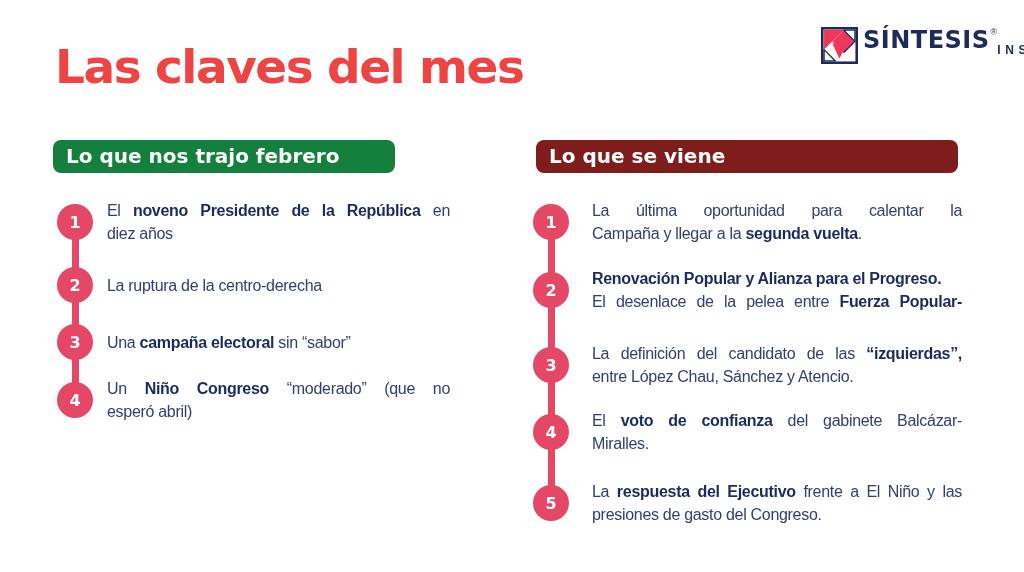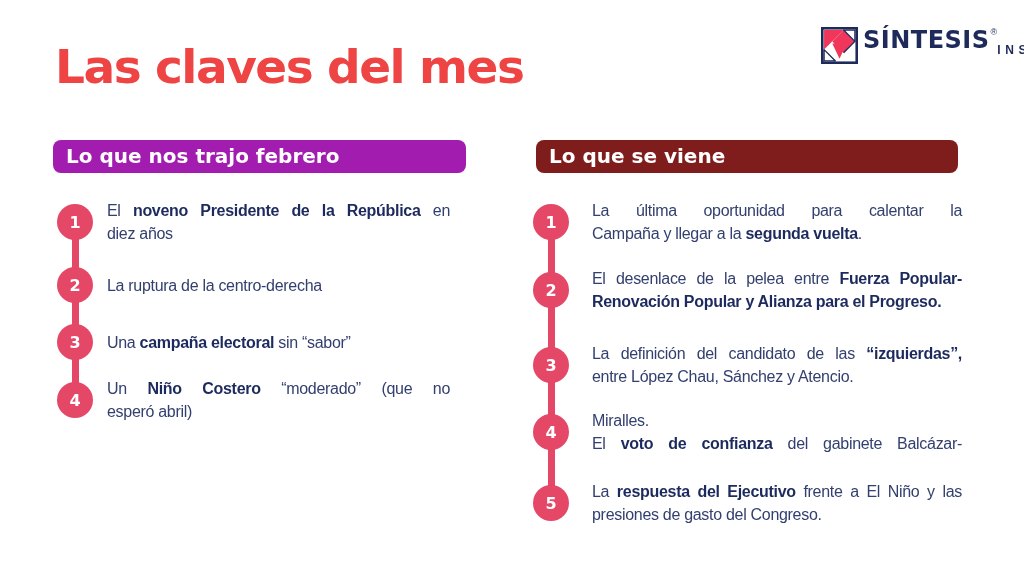--- a/index.html
+++ b/index.html
@@ -31,21 +31,21 @@
     font-size:12px;font-weight:bold;color:#1e2a5a;
     letter-spacing:4.6px;margin-top:16px;line-height:1;
   }
   
   .col-header{
     position:absolute;top:140px;height:33px;border-radius:8px;
     color:#ffffff;font-family:"DejaVu Sans", sans-serif;
     font-weight:bold;font-size:20px;line-height:33px;
     padding-left:13px;box-sizing:border-box;
   }
-  .header-navy{left:53px;width:413px;background:#a21caf;}
+  .header-navy{left:53px;width:342px;background:#15803d;}
   .header-blue{left:536px;width:422px;background:#7f1d1d;}
   
   .col{position:absolute;inset:0;pointer-events:none;}
   .tl-line{position:absolute;width:7px;background:#e54766;border-radius:4px;z-index:0;}
   .col-left  .tl-line{left:72px;top:222px;height:178px;}
   .col-right .tl-line{left:548px;top:222px;height:281px;}
   .items{position:absolute;inset:0;}
   .item{position:absolute;display:flex;align-items:center;z-index:1;}
   .col-left  .item{left:57px;width:393px;gap:14px;}
   .col-right .item{left:533px;width:429px;gap:23px;}
@@ -121,56 +121,56 @@
         </div>
         <div class="item">
           <div class="num">3</div>
           <div class="txt">
             <div class="line"><span>Una </span><span class="b">campaña electoral</span><span> sin “sabor”</span></div>
           </div>
         </div>
         <div class="item">
           <div class="num">4</div>
           <div class="txt">
-            <div class="line stretch"><span>Un </span><span class="b">Niño Costero</span><span> “moderado” (que no</span></div>
+            <div class="line stretch"><span>Un </span><span class="b">Niño Congreso</span><span> “moderado” (que no</span></div>
             <div class="line"><span>esperó abril)</span></div>
           </div>
         </div>
       </div>
   </section>
 
   <section class="col col-right">
     <div class="tl-line"></div>
     <div class="items">
         <div class="item">
           <div class="num">1</div>
           <div class="txt">
             <div class="line stretch"><span>La última oportunidad para calentar la</span></div>
             <div class="line"><span>Campaña y llegar a la </span><span class="b">segunda vuelta</span><span>.</span></div>
           </div>
         </div>
         <div class="item">
           <div class="num">2</div>
           <div class="txt">
+            <div class="line"><span class="b">Renovación Popular y Alianza para el Progreso.</span></div>
             <div class="line stretch"><span>El desenlace de la pelea entre </span><span class="b">Fuerza Popular-</span></div>
-            <div class="line"><span class="b">Renovación Popular y Alianza para el Progreso.</span></div>
           </div>
         </div>
         <div class="item">
           <div class="num">3</div>
           <div class="txt">
             <div class="line stretch"><span>La definición del candidato de las </span><span class="b">“izquierdas”,</span></div>
             <div class="line"><span>entre López Chau, Sánchez y Atencio.</span></div>
           </div>
         </div>
         <div class="item">
           <div class="num">4</div>
           <div class="txt">
+            <div class="line stretch"><span>El </span><span class="b">voto de confianza</span><span> del gabinete Balcázar-</span></div>
             <div class="line"><span>Miralles.</span></div>
-            <div class="line stretch"><span>El </span><span class="b">voto de confianza</span><span> del gabinete Balcázar-</span></div>
           </div>
         </div>
         <div class="item">
           <div class="num">5</div>
           <div class="txt">
             <div class="line stretch"><span>La </span><span class="b">respuesta del Ejecutivo</span><span> frente a El Niño y las</span></div>
             <div class="line"><span>presiones de gasto del Congreso.</span></div>
           </div>
         </div>
       </div>

